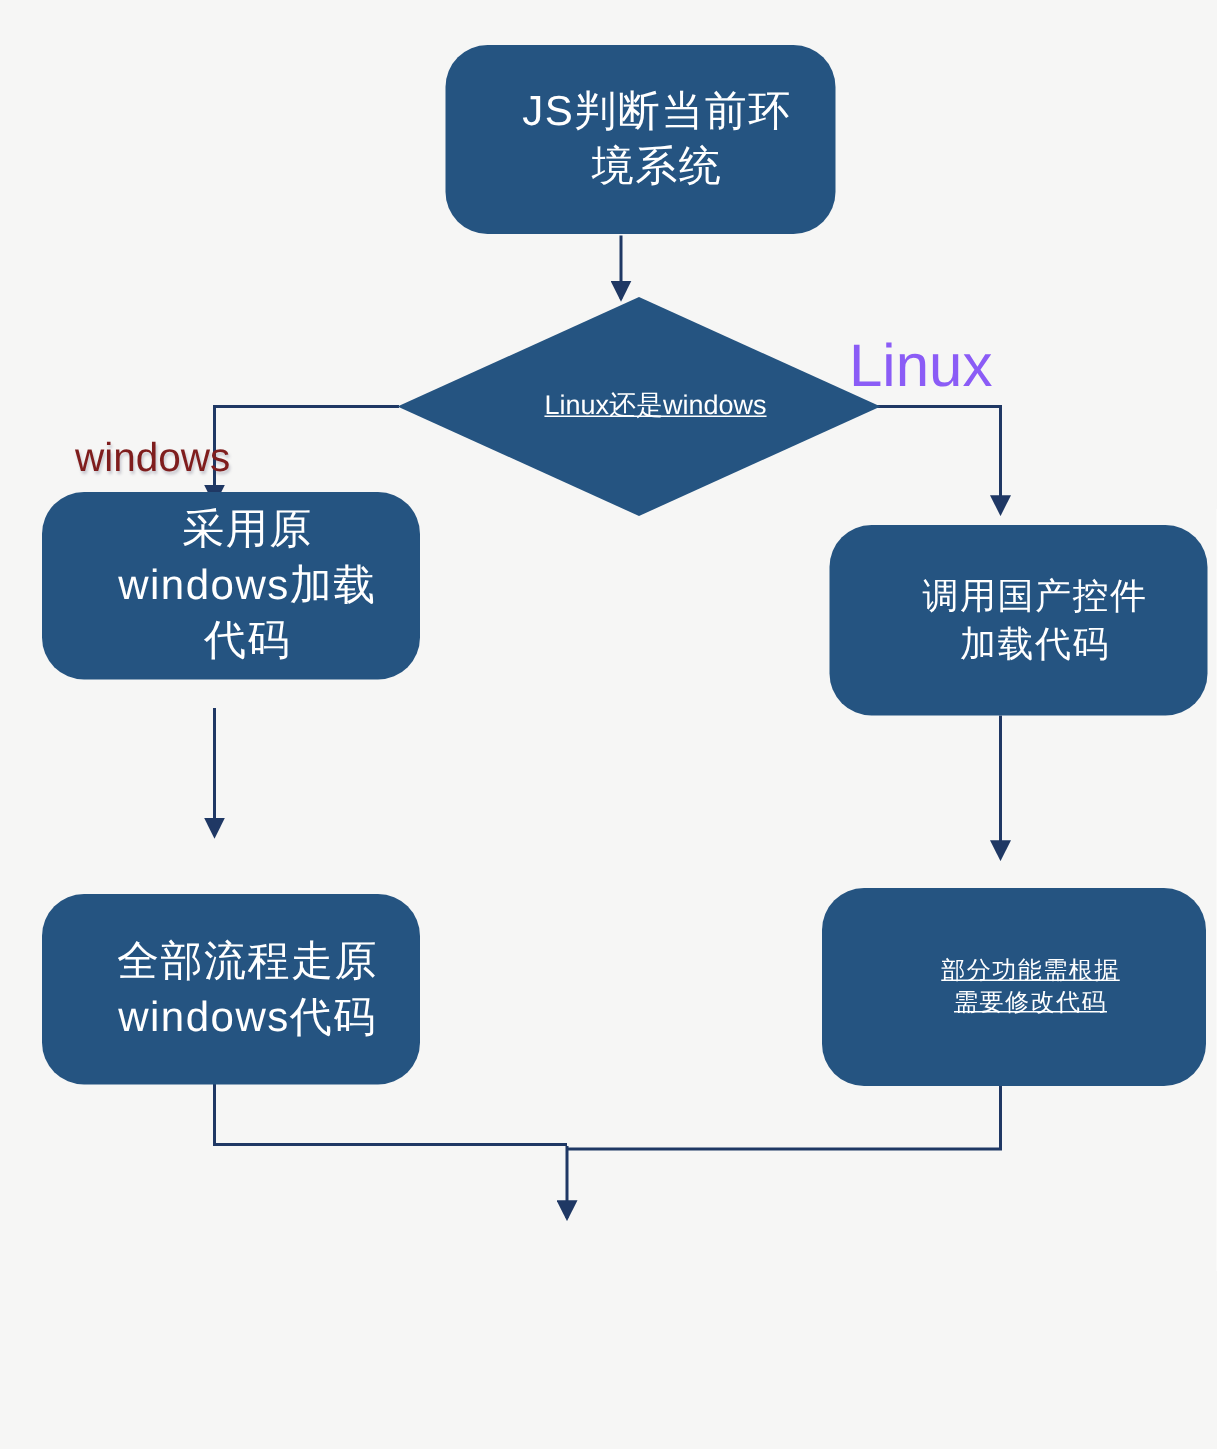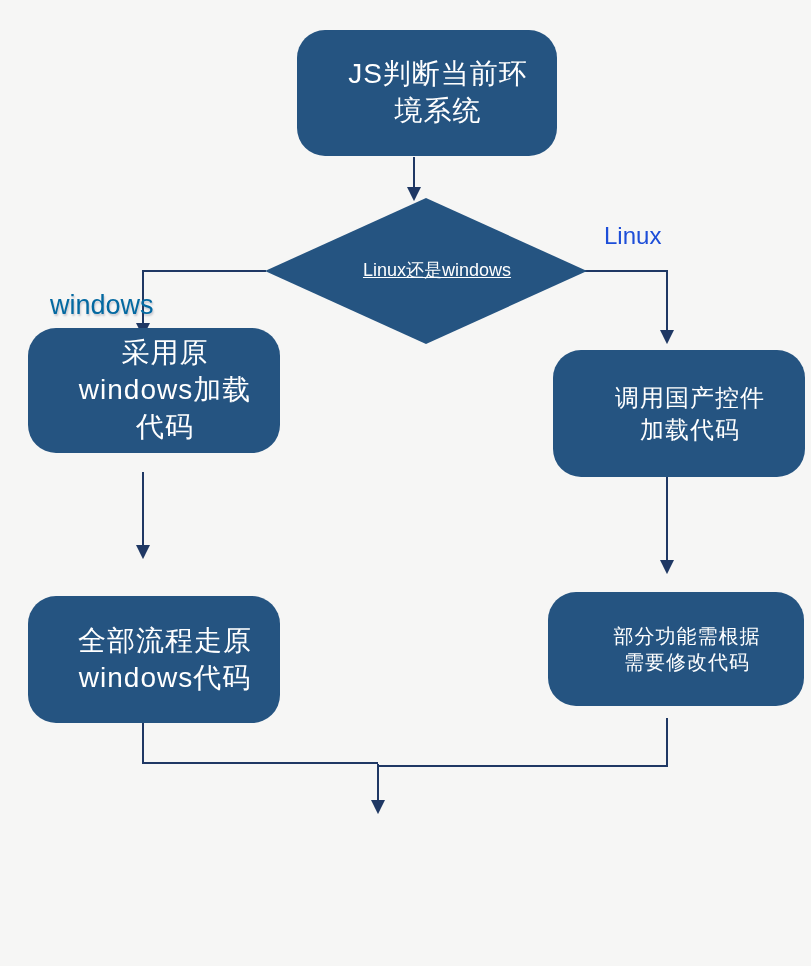--- a/index.html
+++ b/index.html
@@ -44,37 +44,37 @@
   #decision-node {
     left: 265px; top: 198px; width: 300px; height: 146px;
     clip-path: polygon(50% 0%, 100% 50%, 50% 100%, 0% 50%);
     font-size: 18px;
     letter-spacing: 0;
     text-decoration: underline;
   }
   #windows-action-node { left: 28px;  top: 328px; width: 230px; height: 125px; font-size: 28px; }
   #linux-action-node   { left: 553px; top: 350px; width: 230px; height: 127px; font-size: 24px; }
   #windows-result-node { left: 28px;  top: 585px; width: 230px; height: 127px; font-size: 28px; margin-top: 11px; }
-  #linux-result-node   { left: 548px; top: 592px; width: 234px; height: 114px; font-size: 20px; }
+  #linux-result-node   { left: 548px; top: 592px; width: 234px; height: 132px; font-size: 16px; text-decoration: underline; }
   #end-node            { left: 262px; top: 818px; width: 233px; height: 127px; font-size: 30px; }
 
   .edge-label {
     position: absolute;
     font-weight: 300;
   }
   #windows-branch-label {
     left: 50px; top: 290px;
     font-size: 27px;
-    color: #0369a1;
+    color: #7f1d1d;
     text-shadow: 1px 2px 2px rgba(60,60,90,0.25);
   }
   #linux-branch-label {
-    left: 604px; top: 222px;
-    font-size: 24px;
-    color: #1d4ed8;
+    left: 566px; top: 222px;
+    font-size: 40px;
+    color: #8b5cf6;
   }
 </style>
 </head>
 <body>
 
 <div class="canvas">
 
   <svg class="connectors" viewBox="0 0 811 966" xmlns="http://www.w3.org/2000/svg">
     <defs>
       <marker id="arrow" viewBox="0 0 10 10" refX="8.5" refY="5" markerWidth="7" markerHeight="7" markerUnits="strokeWidth" orient="auto-start-reverse">

